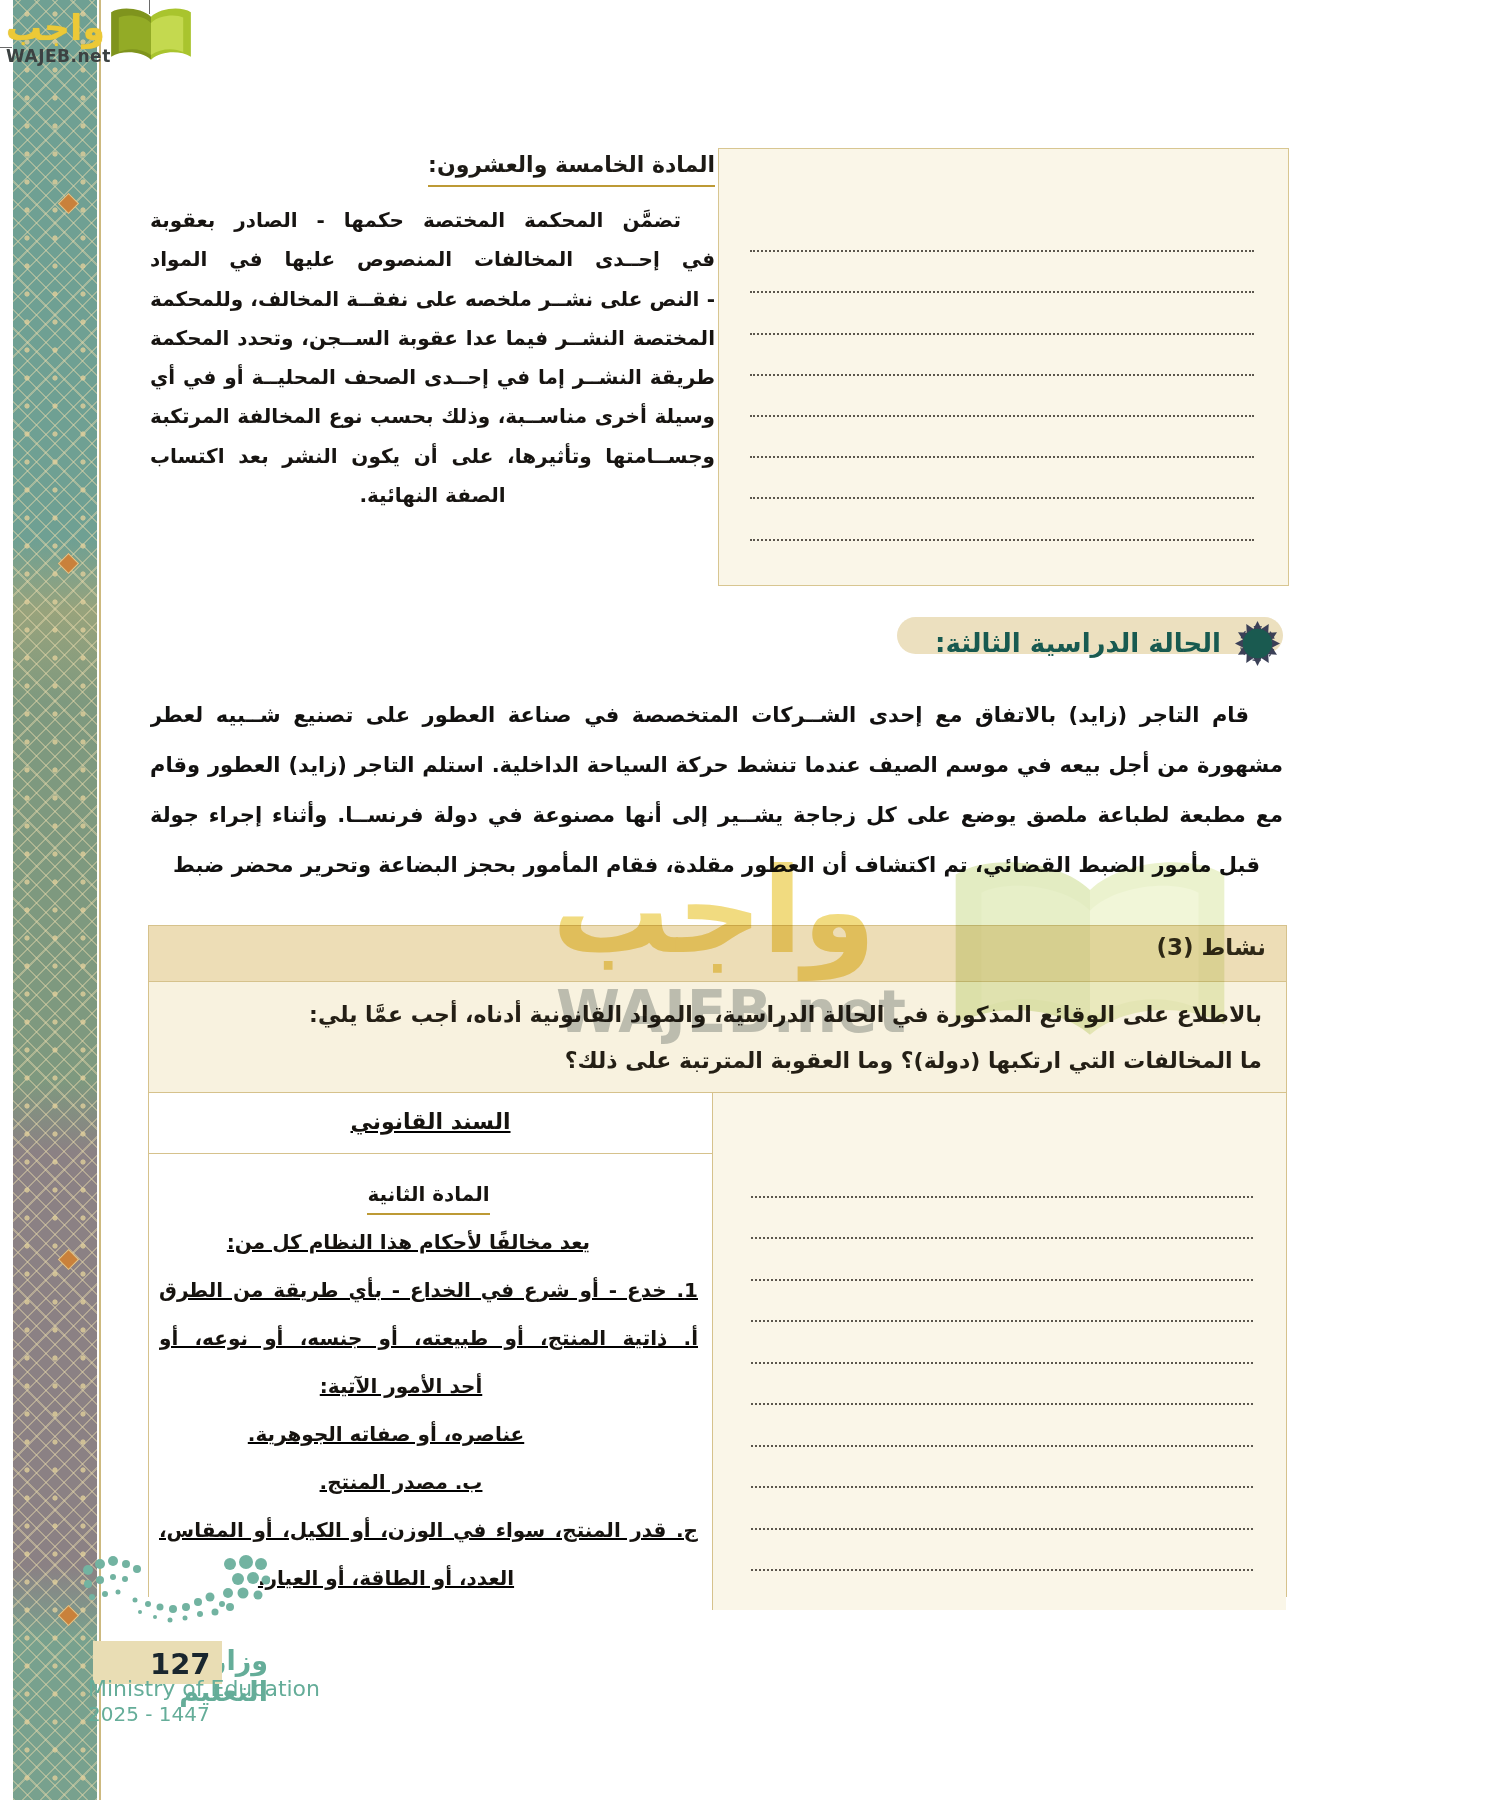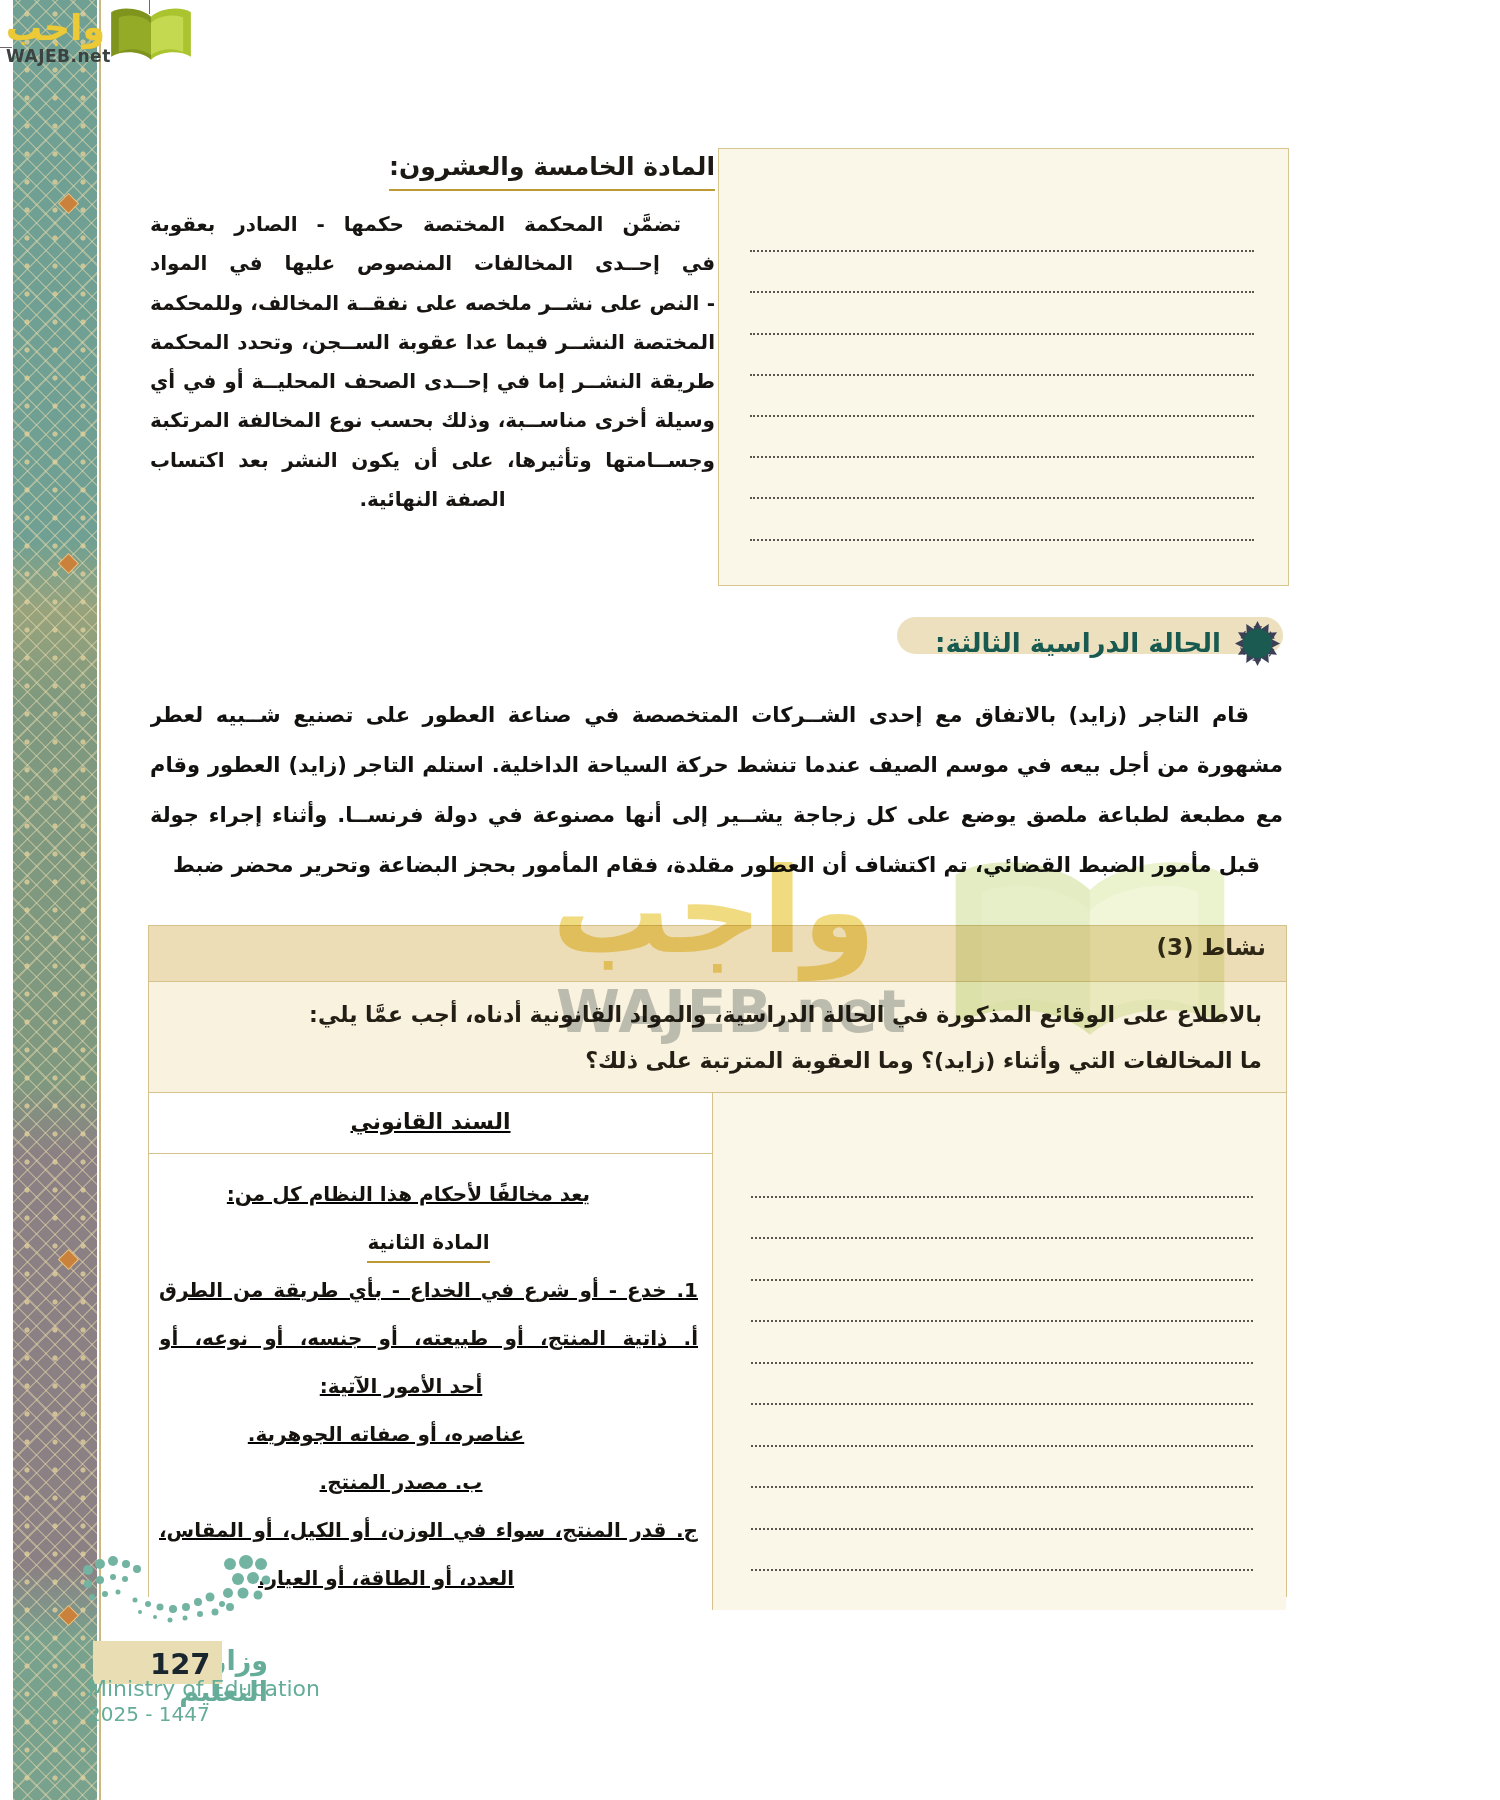--- a/index.html
+++ b/index.html
@@ -21,21 +21,21 @@
   .cropmark-h{position:absolute;left:0;top:47px;width:12px;height:1px;background:#6a6a6a;}
 
   
   .brand{position:absolute;left:6px;top:10px;width:200px;z-index:30;}
   .brand .ar{font-size:36px;font-weight:bold;color:#ecc937;line-height:36px;text-shadow:0 0 1px #d8b52a;}
   .brand .en{font-size:17px;font-weight:bold;color:#3c4242;letter-spacing:.5px;}
   .brand .book{position:absolute;left:99px;top:-6px;}
 
   
   .a25-text{position:absolute;left:150px;top:152px;width:565px;direction:rtl;color:#171411;}
-  .a25-title{display:inline-block;font-size:25px;font-weight:bold;color:#1d1a15;
+  .a25-title{display:inline-block;font-size:22px;font-weight:bold;color:#1d1a15;
       border-bottom:2.5px solid #bd9a35;padding-bottom:8px;margin-bottom:14px;}
   .a25-line{font-size:20px;font-weight:bold;line-height:39.3px;height:39.3px;overflow:hidden;}
   .jl{text-align:justify;text-align-last:justify;}
   .ar-right{text-align:center;}
   .cream-box{position:absolute;left:718px;top:148px;width:569px;height:436px;
       background:#faf6e8;border:1px solid #d8c691;}
   .dotgroup-top{position:absolute;top:62px;left:31px;right:34px;}
   .dots{height:39.2px;border-bottom:2.5px dotted #5b564d;}
 
   
@@ -177,42 +177,42 @@
       <path d="M60 24 C70 14 92 12 102 17 L102 62 C90 56 72 57 60 66 Z" fill="#e3eeb2"></path>
     </svg>
   </div>
 
   <div class="act">
     <div class="act-bar">
       <span>نشاط (3)</span>
     </div>
     <div class="act-inst">
       <div>بالاطلاع على الوقائع المذكورة في الحالة الدراسية، والمواد القانونية أدناه، أجب عمَّا يلي:</div>
-      <div>ما المخالفات التي وأثناء (زايد)؟ وما العقوبة المترتبة على ذلك؟</div>
+      <div>ما المخالفات التي ارتكبها (دولة)؟ وما العقوبة المترتبة على ذلك؟</div>
     </div>
     <div class="act-table">
       <div class="cell-ans">
         <div class="dotgroup-ans">
           <div class="dots2"></div>
           <div class="dots2"></div>
           <div class="dots2"></div>
           <div class="dots2"></div>
           <div class="dots2"></div>
           <div class="dots2"></div>
           <div class="dots2"></div>
           <div class="dots2"></div>
           <div class="dots2"></div>
           <div class="dots2"></div>
         </div>
       </div>
       <div class="cell-legal">
         <div class="legal-head">السند القانوني</div>
         <div class="legal-body">
+          <div class="legal-line ar-right"><span class="l-title">المادة الثانية</span></div>
           <div class="legal-line ar-right pr1">يعد مخالفًا لأحكام هذا النظام كل من:</div>
-          <div class="legal-line ar-right"><span class="l-title">المادة الثانية</span></div>
           <div class="legal-line jl">1.  خدع - أو شرع في الخداع - بأي طريقة من الطرق في</div>
           <div class="legal-line jl">أ.  ذاتية المنتج، أو طبيعته، أو جنسه، أو نوعه، أو</div>
           <div class="legal-line ar-right pr2">أحد الأمور الآتية:</div>
           <div class="legal-line ar-right pr3">عناصره، أو صفاته الجوهرية.</div>
           <div class="legal-line ar-right pr2">ب. مصدر المنتج.</div>
           <div class="legal-line jl">ج. قدر المنتج، سواء في الوزن، أو الكيل، أو المقاس، أو</div>
           <div class="legal-line ar-right pr3">العدد، أو الطاقة، أو العيار.</div>
         </div>
       </div>
     </div>

